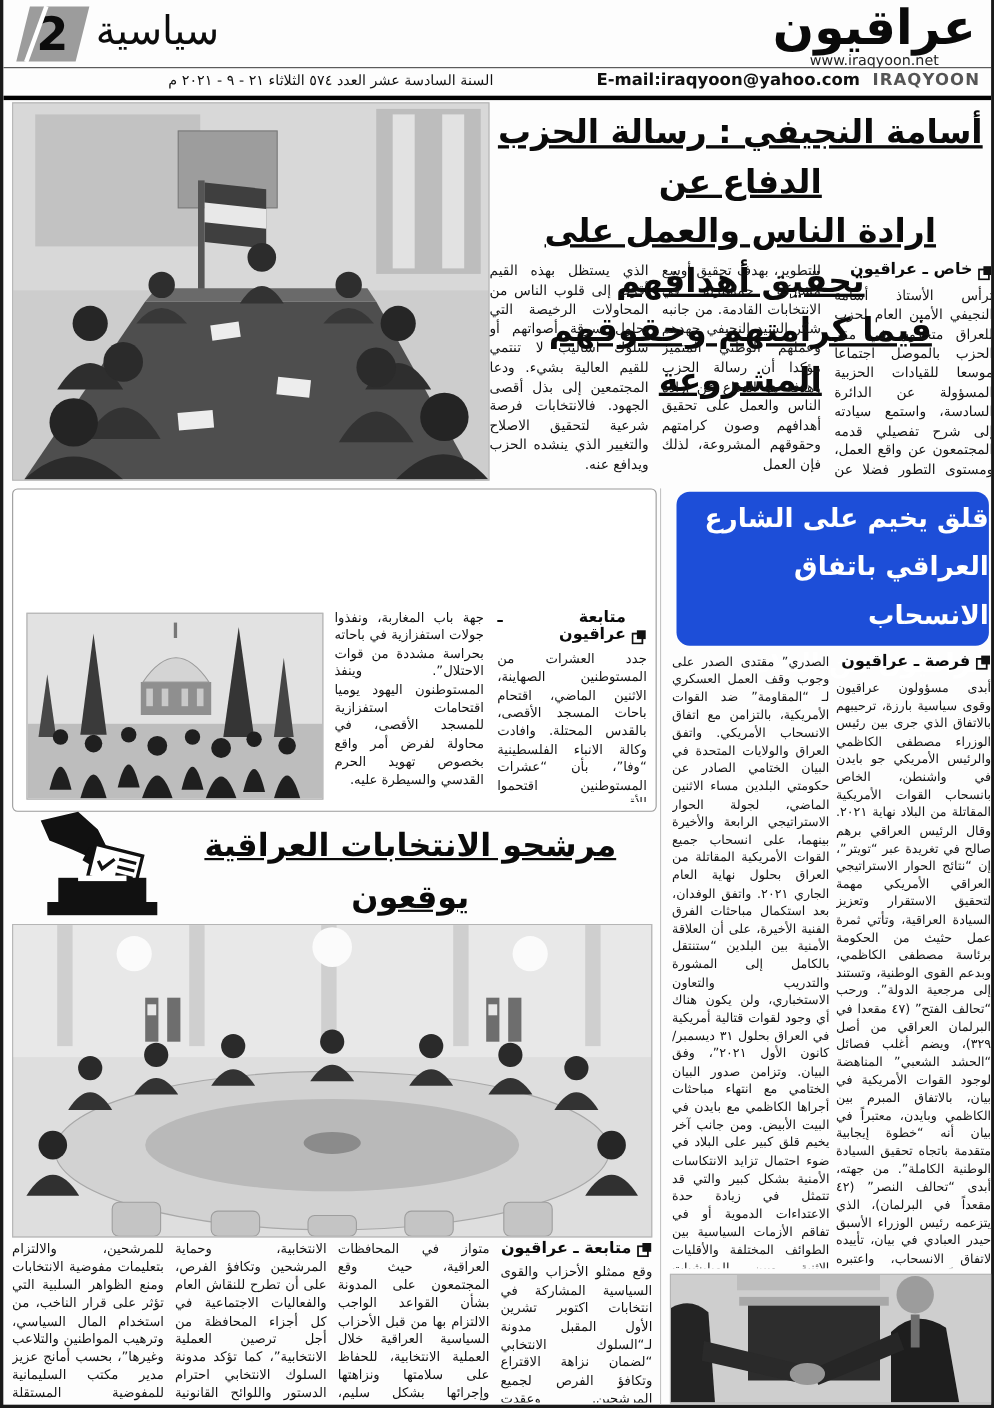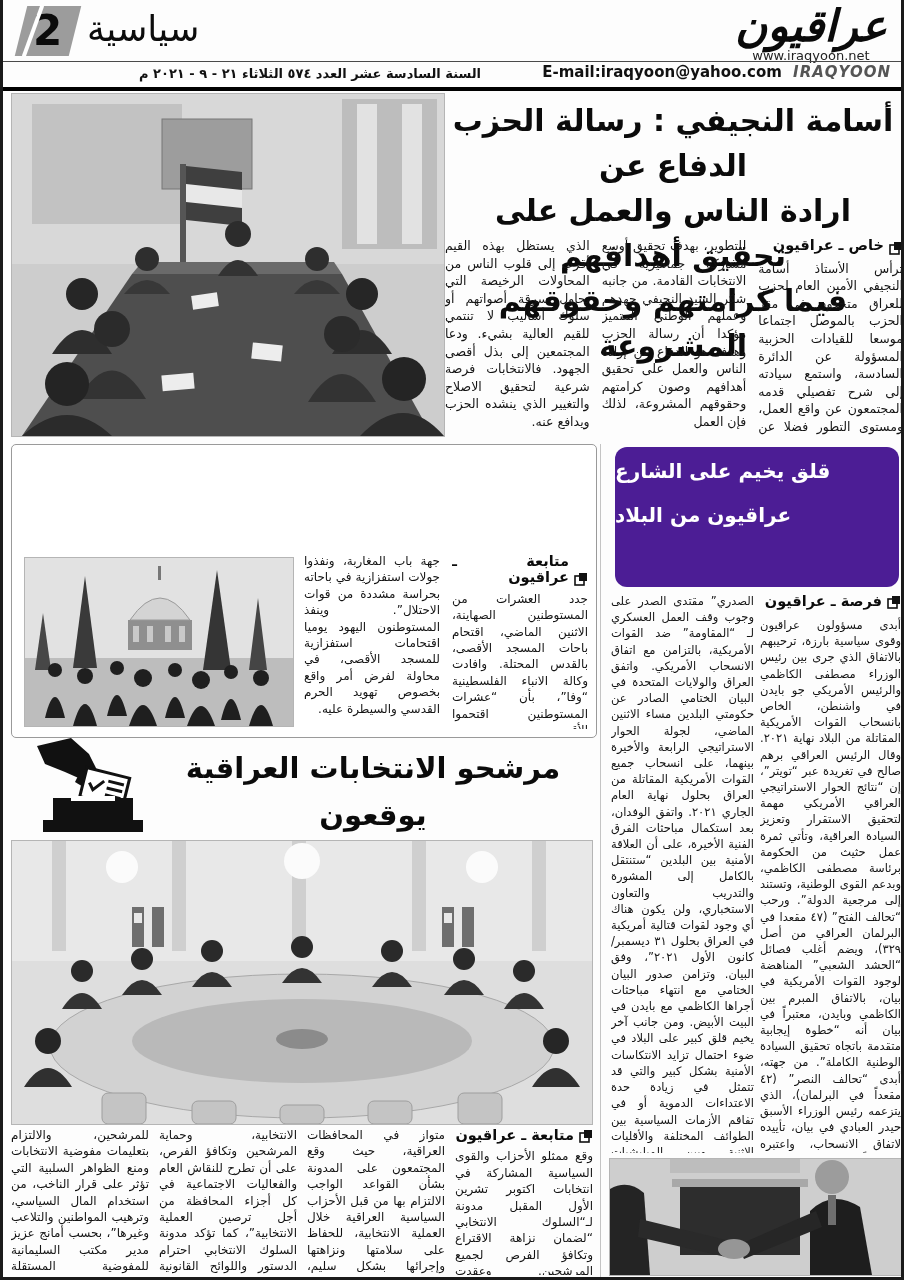--- a/index.html
+++ b/index.html
@@ -9,41 +9,41 @@
     border-left:3px solid #1a1a1a;border-right:3px solid #1a1a1a;border-bottom:3px solid #1a1a1a;
   }
   .abs{position:absolute;}
   
   .pnum-badge{position:absolute;left:18px;top:6px;width:54px;height:50px;background:#9c9c9c;
     transform:skewX(-14deg);display:flex;align-items:center;justify-content:center;}
   .pnum-badge span{transform:skewX(14deg);font-size:42px;font-weight:bold;color:#0c0c0c;line-height:1;}
   .pnum-slash{position:absolute;left:28px;top:4px;width:4px;height:54px;background:#fff;transform:rotate(20deg);}
   .section-name{position:absolute;left:84px;top:8px;font-size:36px;font-weight:normal;color:#0c0c0c;direction:rtl;}
   .brand{position:absolute;right:14px;top:2px;text-align:center;}
-  .logo{font-size:44px;font-weight:bold;color:#0a0a0a;direction:rtl;line-height:1.1;letter-spacing:-1px;font-style:italic;}
+  .logo{font-size:44px;font-weight:bold;color:#0a0a0a;direction:rtl;line-height:1.1;letter-spacing:-1px;}
   .website{font-size:13px;font-weight:normal;color:#222;margin-top:-2px;}
   .rule-thin{position:absolute;left:0;right:0;top:61px;height:1px;background:#4a4a4a;}
-  .edition{position:absolute;left:136px;top:66px;font-size:13px;font-weight:bold;direction:rtl;color:#111;}
+  .edition{position:absolute;left:150px;top:66px;font-size:13px;font-weight:normal;direction:rtl;color:#111;}
   .email-row{position:absolute;right:10px;top:63px;font-size:15px;font-weight:bold;color:#111;}
-  .brand-latin{color:#555;margin-left:6px;letter-spacing:1px;font-style:italic;}
+  .brand-latin{color:#555;margin-left:6px;letter-spacing:1px;}
   .rule-thick{position:absolute;left:0;right:0;top:87px;height:4px;background:#000;}
   
-  .hl{direction:rtl;text-align:center;font-weight:bold;color:#0b0b0b;}
+  .hl{direction:rtl;text-align:center;font-weight:bold;color:#0b0b0b;text-decoration:underline;}
   .hl1{left:443px;top:98px;width:454px;font-size:30px;line-height:45px;}
   .hl2{left:20px;top:452px;width:560px;font-size:26px;line-height:46px;}
   .hl4{left:150px;top:745px;width:440px;font-size:29px;line-height:47px;}
   .hl4 .u{text-decoration:underline;text-decoration-thickness:3px;text-underline-offset:7px;}
   
   .cols{display:flex;direction:rtl;gap:12px;}
   .col{flex:1;font-size:12.5px;line-height:17.6px;text-align:justify;color:#141414;overflow:hidden;direction:rtl;}
   .byline{display:flex;align-items:flex-end;gap:5px;direction:rtl;font-size:14.5px;font-weight:bold;color:#0c0c0c;margin-bottom:5px;}
   .byline svg{flex:0 0 auto;}
   .boxed{border:1px solid #9a9a9a;border-radius:5px;background:#fff;}
-  .blackbox{left:612px;top:447px;width:284px;height:140px;background:#4c1d95;border-radius:12px;
-    color:#fff;direction:rtl;text-align:left;font-weight:bold;font-size:20px;line-height:44px;padding-top:2px;box-sizing:border-box;}
+  .blackbox{left:612px;top:447px;width:284px;height:140px;background:#1d4ed8;border-radius:12px;
+    color:#fff;direction:rtl;text-align:right;font-weight:bold;font-size:24px;line-height:44px;padding-top:2px;box-sizing:border-box;}
   .vsep{left:597px;top:444px;width:1px;height:833px;background:#c4c4c4;}
   .photo{background:#cfcfcf;overflow:hidden;}
   .photo svg{display:block;}
   .frame{border:1px solid #b5b5b5;}
 </style>
 </head>
 <body>
 
 <div class="page">
 
@@ -193,20 +193,21 @@
       <div class="col" style="font-size:12px;line-height:16.4px;">
         <span>جهة باب المغاربة، ونفذوا جولات استفزازية في باحاته بحراسة مشددة من قوات الاحتلال”. وينفذ المستوطنون اليهود يوميا اقتحامات استفزازية للمسجد الأقصى، في محاولة لفرض أمر واقع بخصوص تهويد الحرم القدسي والسيطرة عليه.</span>
       </div>
     </div>
   </div>
 
   <div class="abs vsep"></div>
 
   <div class="abs blackbox">
     <div>قلق يخيم على الشارع</div>
+    <div>العراقي باتفاق الانسحاب</div>
     <div>عراقيون من البلاد</div>
   </div>
 
   <div class="abs byline" style="left:757px;top:593px;width:141px;justify-content:flex-start;">
     <svg width="14" height="14" viewBox="0 0 14 14">
       <rect x="1" y="4" width="9" height="9" fill="#fff" stroke="#111" stroke-width="1.6"></rect>
       <rect x="5" y="1" width="8" height="8" fill="#111"></rect>
     </svg>
     <span>فرصة ـ عراقيون</span>
   </div>

